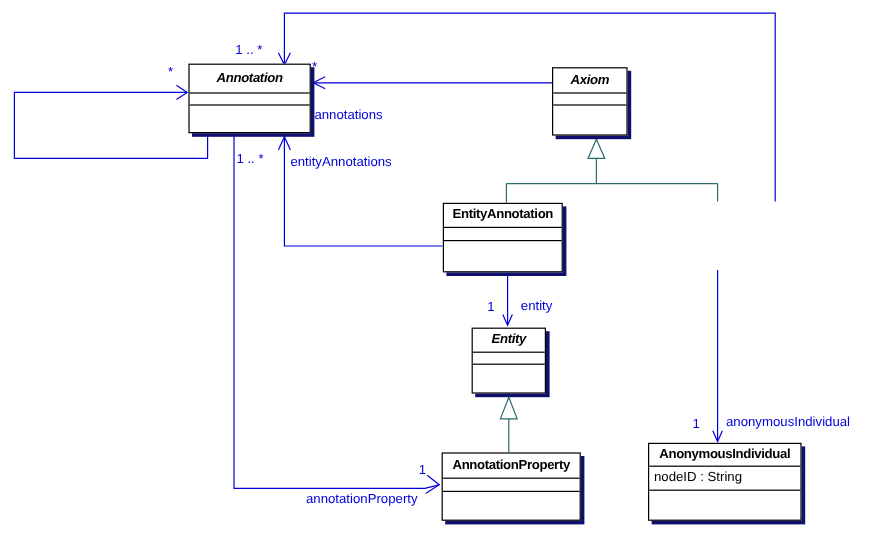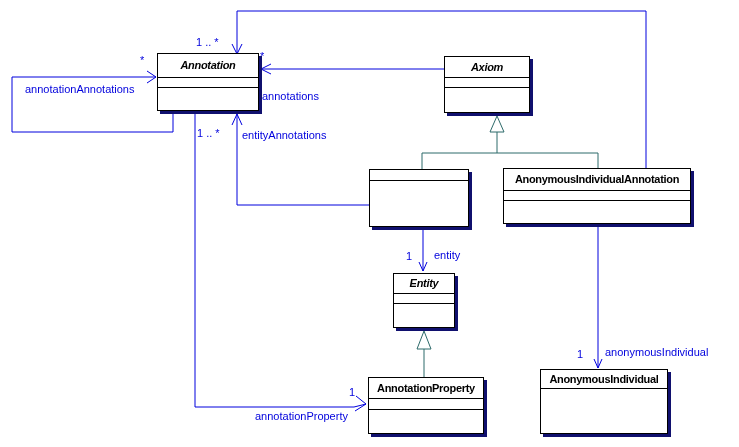--- a/index.html
+++ b/index.html
@@ -119,61 +119,59 @@
       <polygon class="gen-tri" points="424,331 417,349 431,349"></polygon>
     </g>
   </svg>
 
   <div class="uml-class" style="left:157px;top:53px;width:102px;height:58px">
     <div class="title abstract" style="height:24px;line-height:23px">Annotation</div>
     <div class="attrs" style="height:10px"></div>
     <div class="ops"></div>
   </div>
 
-  <div class="uml-class" style="left:444px;top:56px;width:86px;height:57px">
+  <div class="uml-class" style="left:460px;top:56px;width:63px;height:57px">
     <div class="title abstract" style="height:21px;line-height:20px">Axiom</div>
     <div class="attrs" style="height:10px"></div>
     <div class="ops"></div>
   </div>
 
   <div class="uml-class" style="left:369px;top:169px;width:100px;height:58px">
+    <div class="title" style="height:20px;line-height:19px">EntityAnnotation</div>
     <div class="attrs" style="height:11px"></div>
     <div class="ops"></div>
   </div>
 
-  <div class="uml-class" style="left:503px;top:168px;width:188px;height:56px">
-    <div class="title" style="height:22px;line-height:21px">AnonymousIndividualAnnotation</div>
-    <div class="attrs" style="height:10px"></div>
-    <div class="ops"></div>
-  </div>
 
   <div class="uml-class" style="left:393px;top:273px;width:62px;height:55px">
     <div class="title abstract" style="height:20px;line-height:19px">Entity</div>
     <div class="attrs" style="height:10px"></div>
     <div class="ops"></div>
   </div>
 
   <div class="uml-class" style="left:368px;top:377px;width:116px;height:57px">
     <div class="title" style="height:21px;line-height:20px">AnnotationProperty</div>
     <div class="attrs" style="height:11px"></div>
     <div class="ops"></div>
   </div>
 
   <div class="uml-class" style="left:540px;top:369px;width:128px;height:65px">
     <div class="title" style="height:19px;line-height:18px">AnonymousIndividual</div>
+    <div class="attrs" style="height:20px">
+      <div class="attr-line" style="line-height:19px">nodeID : String</div>
+    </div>
     <div class="ops"></div>
   </div>
 
   <div class="lbl" style="left:196px;top:36px">1 .. *</div>
 
   <div class="lbl" style="left:260px;top:50px">*</div>
   <div class="lbl" style="left:262px;top:90px">annotations</div>
 
   <div class="lbl" style="left:140px;top:54px">*</div>
-  <div class="lbl" style="left:25px;top:83px">annotationAnnotations</div>
 
   <div class="lbl" style="left:197px;top:127px">1 .. *</div>
   <div class="lbl" style="left:242px;top:129px">entityAnnotations</div>
 
   <div class="lbl" style="left:349px;top:386px">1</div>
   <div class="lbl" style="left:255px;top:410px">annotationProperty</div>
 
   <div class="lbl" style="left:406px;top:250px">1</div>
   <div class="lbl" style="left:434px;top:249px">entity</div>
 

